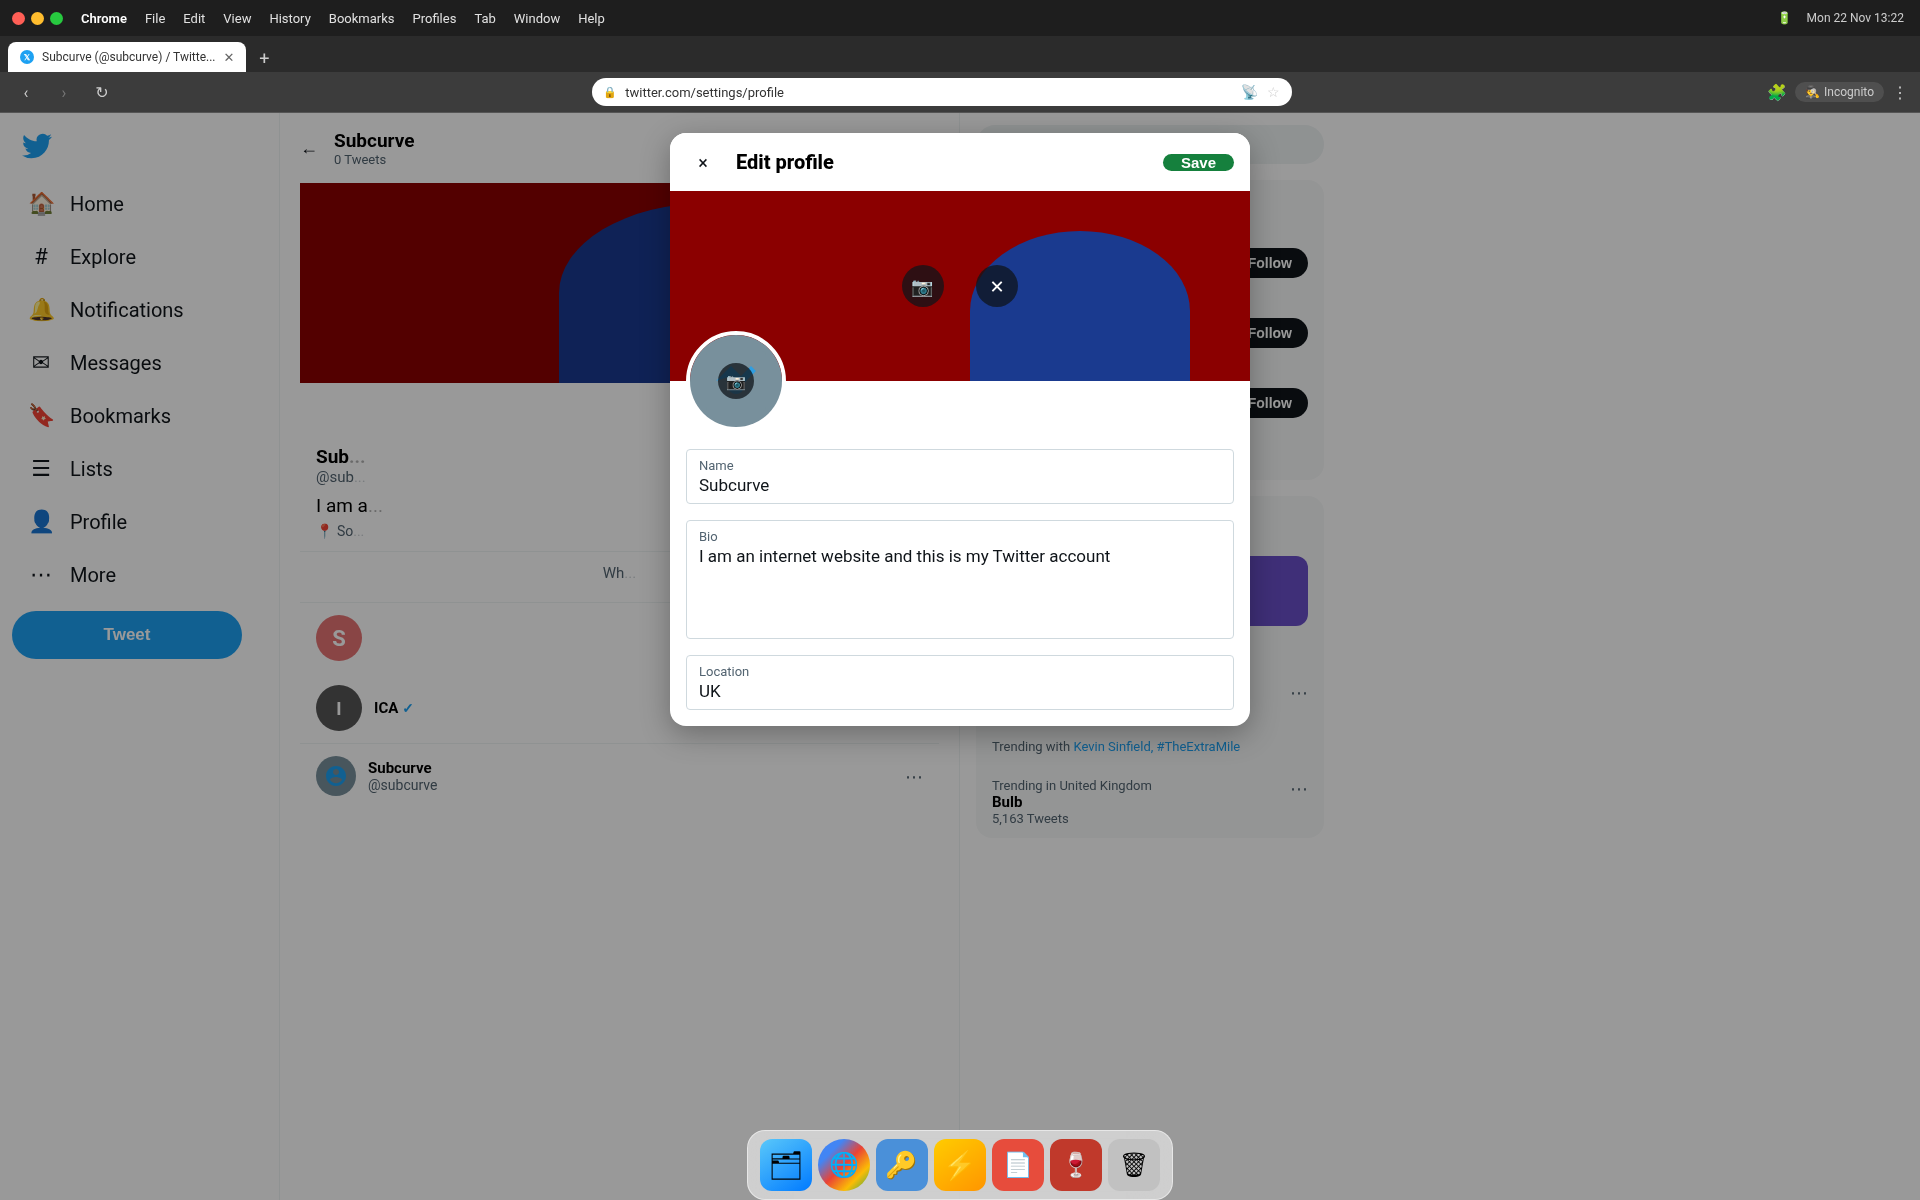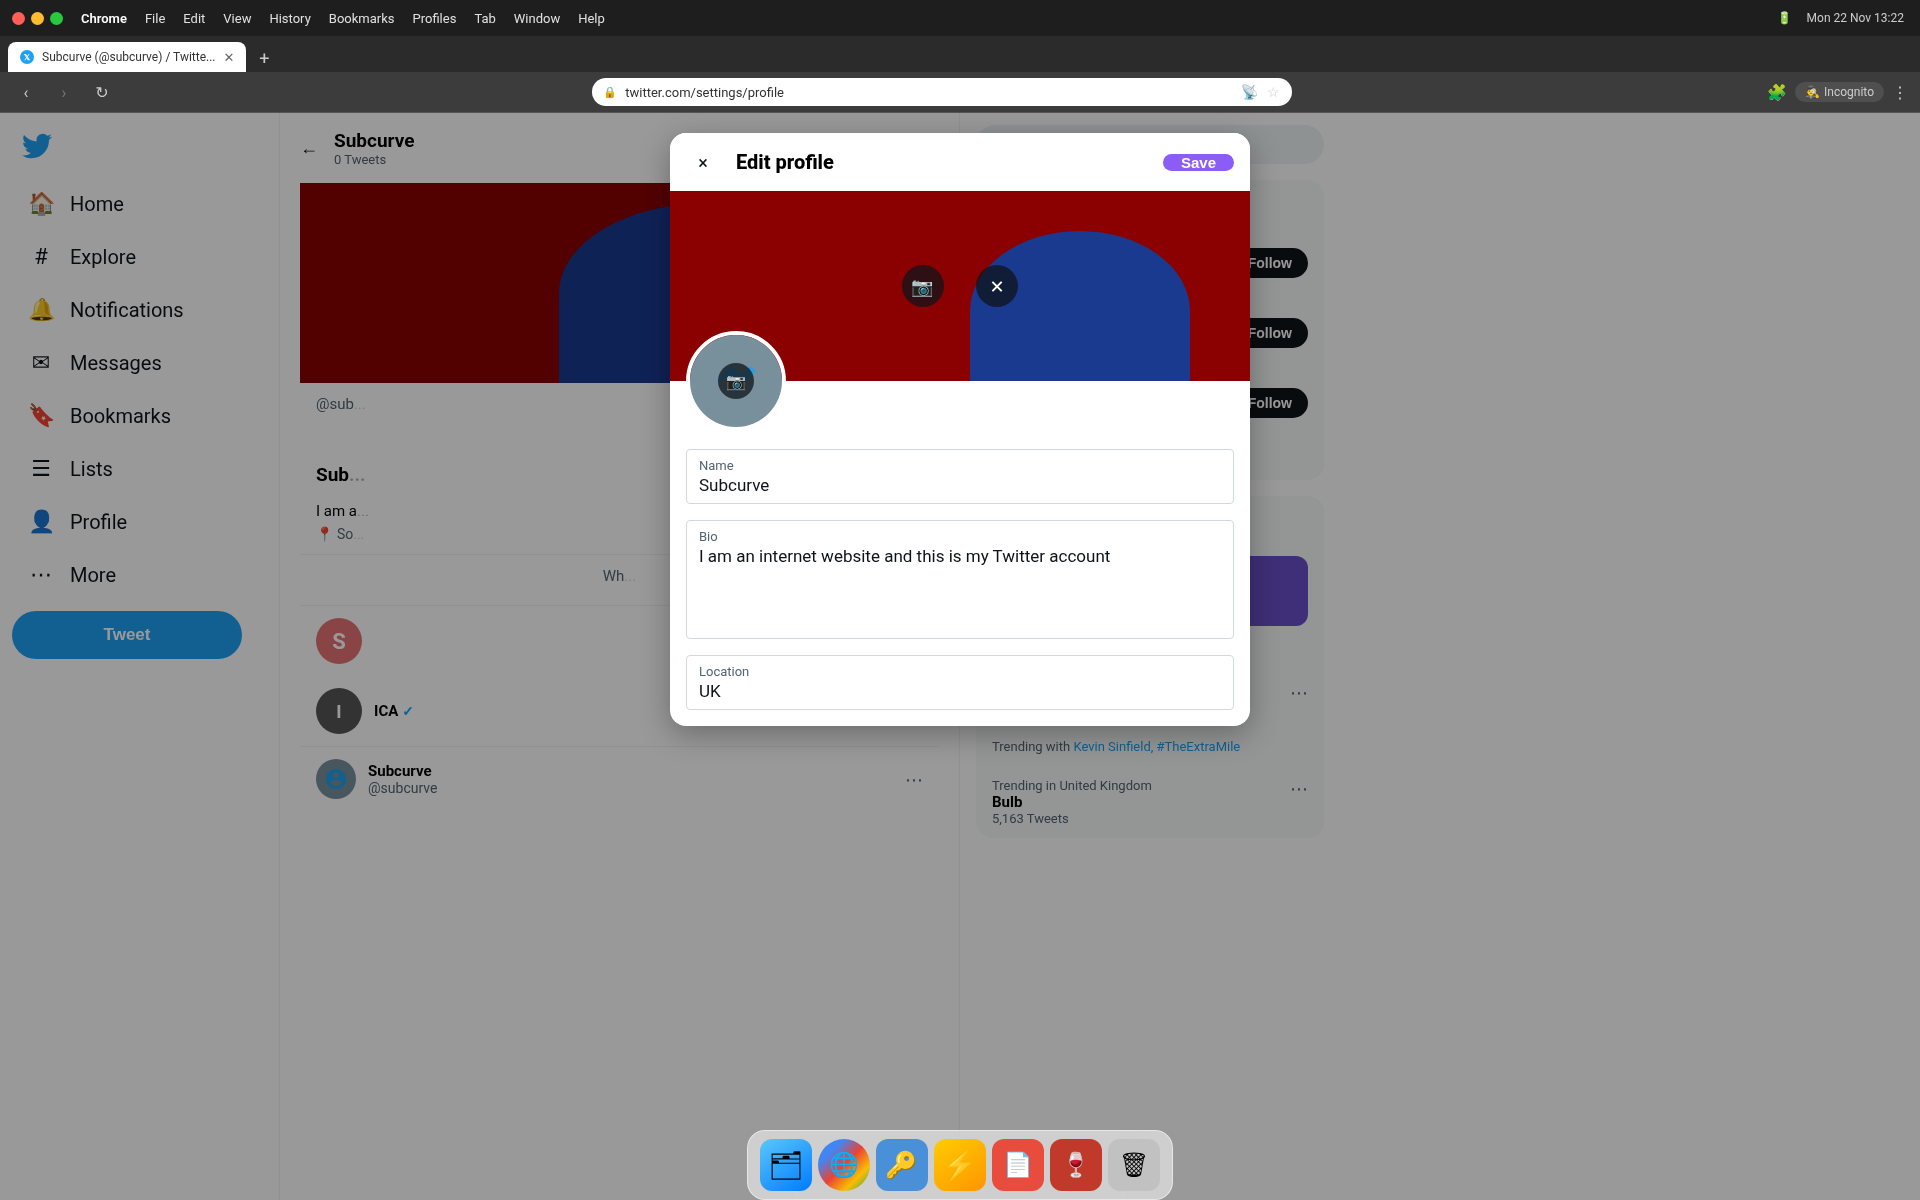--- a/index.html
+++ b/index.html
@@ -349,21 +349,21 @@
       cursor: pointer;
       font-size: 18px;
       color: #0f1419;
     }
     .modal-title {
       font-size: 20px;
       font-weight: 800;
       flex: 1;
     }
     .modal-save-btn {
-      background: #8b5cf6;
+      background: #15803d;
       color: #fff;
       border: none;
       border-radius: 20px;
       padding: 0 18px;
       font-size: 15px;
       font-weight: 700;
       cursor: pointer;
     }
 
     .modal-banner {
@@ -599,23 +599,23 @@
         <div class="display-name">Subcurve</div>
         <div class="tweet-count">0 Tweets</div>
       </div>
     </div>
 
     <div class="profile-banner">
       <div class="banner-decoration"></div>
     </div>
 
     <div style="padding: 12px 16px; border-bottom: 1px solid #eff3f4;">
+      <div style="margin-top: 50px; font-weight: 700; font-size: 19px;">Sub<span style="opacity:0.3">...</span></div>
       <div style="color: #536471; font-size: 15px;">@sub<span style="opacity:0.3">...</span></div>
-      <div style="margin-top: 50px; font-weight: 700; font-size: 19px;">Sub<span style="opacity:0.3">...</span></div>
-      <div style="margin-top: 16px; font-size: 15px;">I am a<span style="opacity:0.3">...</span></div>
+      <div style="margin-top: 8px; font-size: 19px;">I am a<span style="opacity:0.3">...</span></div>
       <div style="margin-top: 6px; color:#536471; font-size:14px;">📍 So<span style="opacity:0.3">...</span></div>
     </div>
 
     <div style="border-bottom: 1px solid #eff3f4; padding: 12px 0;">
       <div style="font-size:15px; color:#536471; padding: 0 16px 8px; text-align: center;">Wh<span style="opacity:0.3">...</span></div>
     </div>
 
     <div class="suggested-user">
       <div class="suggested-avatar" style="background:#e57373; font-size:22px;">S</div>
     </div>

